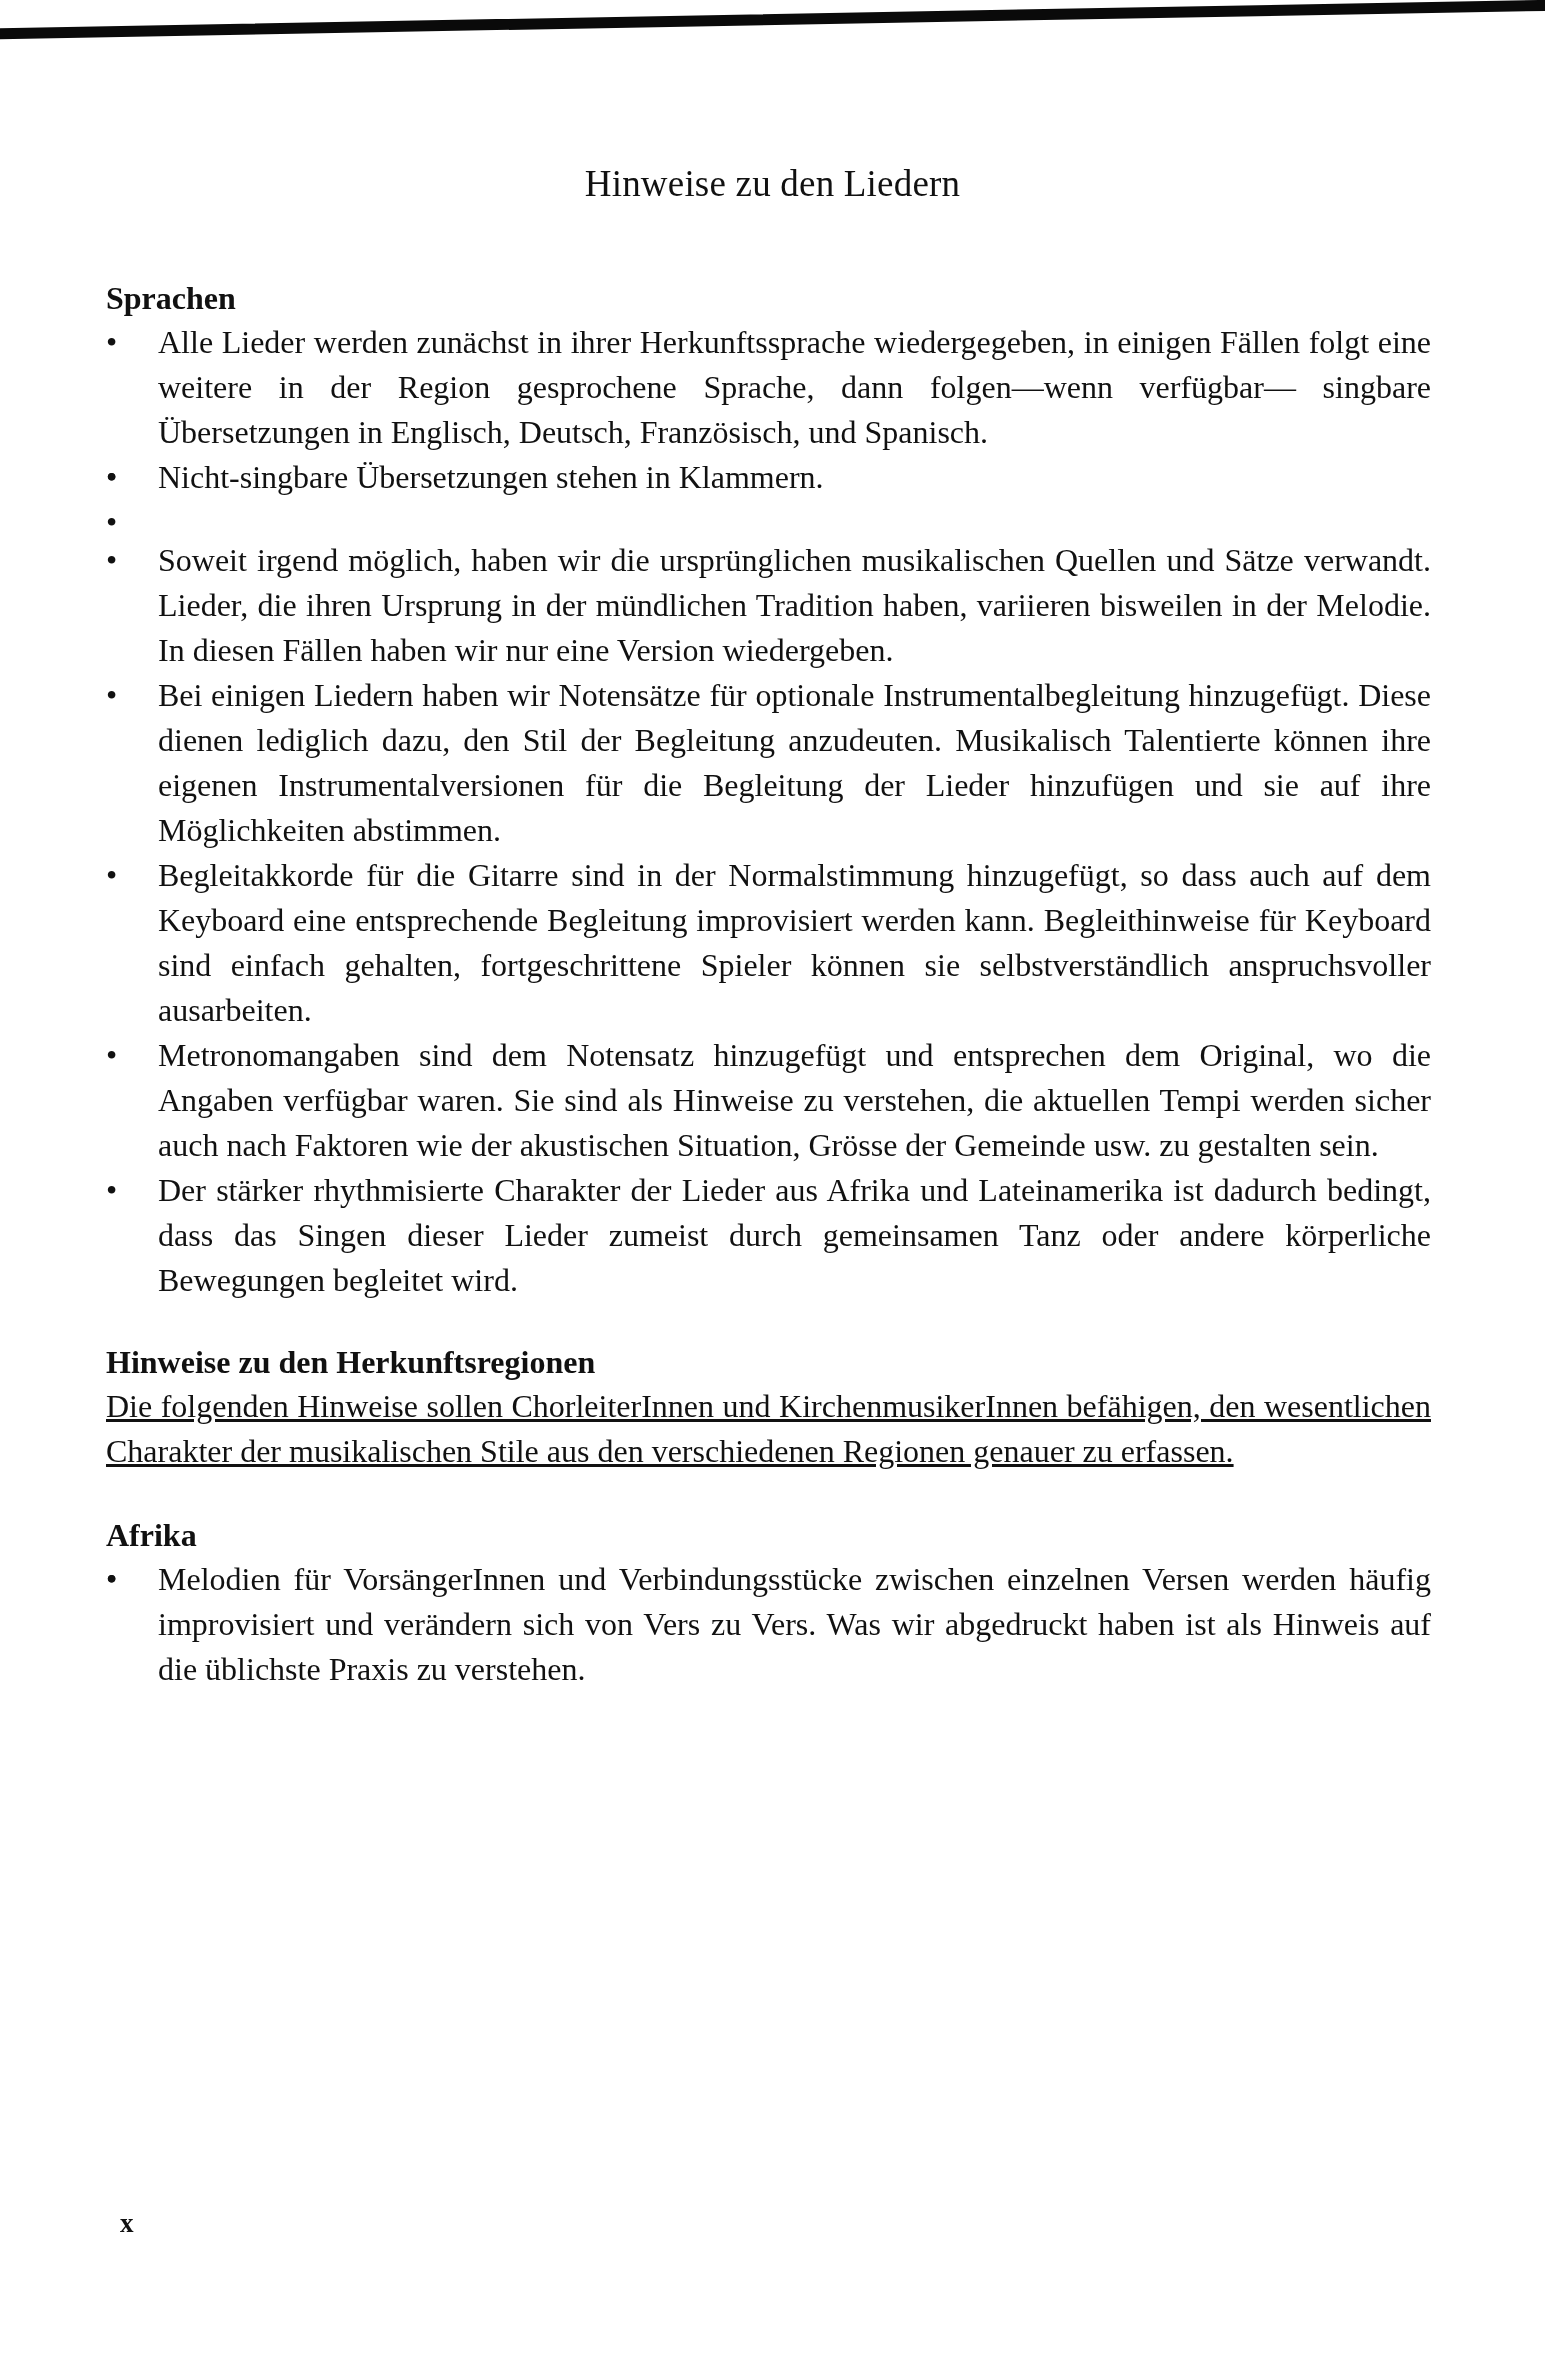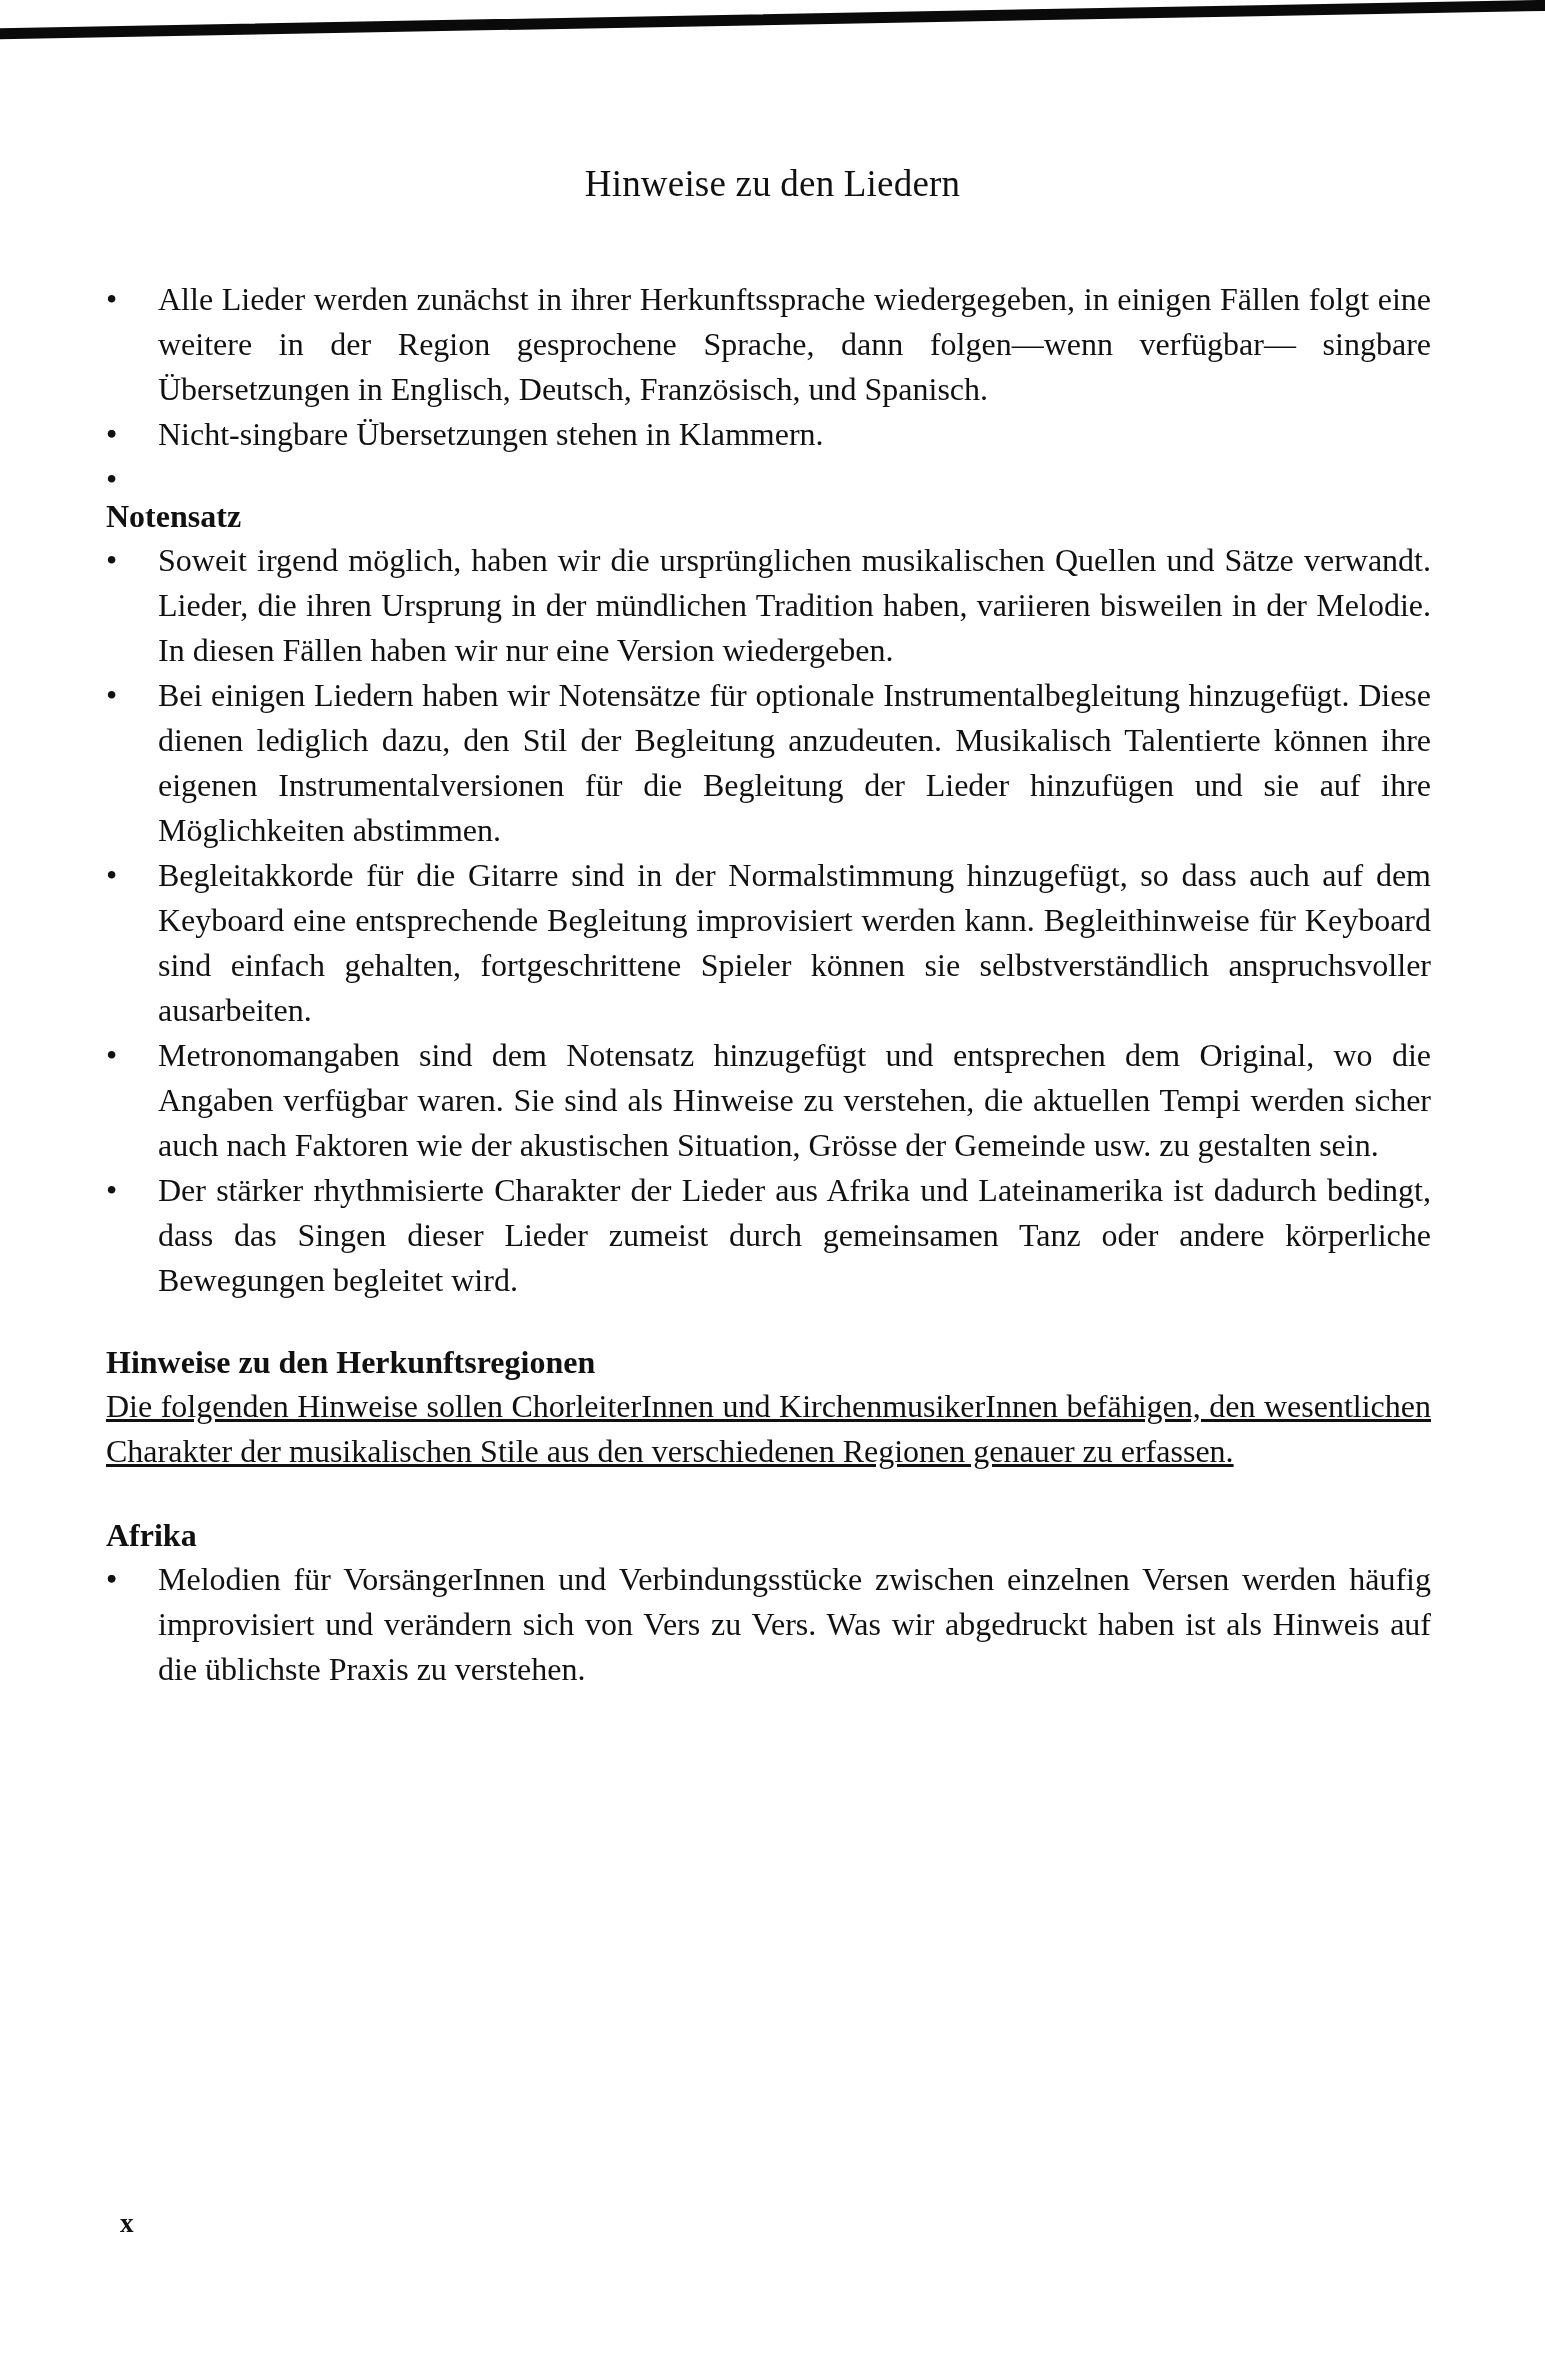--- a/index.html
+++ b/index.html
@@ -43,30 +43,30 @@
 </head>
 <body>
 
 <div class="scan-edge"></div>
 
 <h1 class="page-title">Hinweise zu den Liedern</h1>
 
 <div class="content">
 
   <div class="section s1">
+    <h2>Sprachen</h2>
     <ul>
       <li><span class="bullet">•</span><span>Alle Lieder werden zunächst in ihrer Herkunftssprache wiedergegeben, in einigen Fällen folgt eine weitere in der Region gesprochene Sprache, dann folgen—wenn verfügbar— singbare Übersetzungen in Englisch, Deutsch, Französisch, und Spanisch.</span></li>
       <li><span class="bullet">•</span></li>
       <li><span class="bullet">•</span><span>Nicht-singbare Übersetzungen stehen in Klammern.</span></li>
       <li><span class="bullet">•</span></li>
     </ul>
   </div>
 
   <div class="section s2">
-    <h2>Notensatz</h2>
     <ul>
       <li><span class="bullet">•</span><span>Soweit irgend möglich, haben wir die ursprünglichen musikalischen Quellen und Sätze verwandt. Lieder, die ihren Ursprung in der mündlichen Tradition haben, variieren bisweilen in der Melodie. In diesen Fällen haben wir nur eine Version wiedergeben.</span></li>
       <li><span class="bullet">•</span><span>Bei einigen Liedern haben wir Notensätze für optionale Instrumentalbegleitung hinzugefügt. Diese dienen lediglich dazu, den Stil der Begleitung anzudeuten. Musikalisch Talentierte können ihre eigenen Instrumentalversionen für die Begleitung der Lieder hinzufügen und sie auf ihre Möglichkeiten abstimmen.</span></li>
       <li><span class="bullet">•</span><span>Begleitakkorde für die Gitarre sind in der Normalstimmung hinzugefügt, so dass auch auf dem Keyboard eine entsprechende Begleitung improvisiert werden kann. Begleithinweise für Keyboard sind einfach gehalten, fortgeschrittene Spieler können sie selbstverständlich anspruchsvoller ausarbeiten.</span></li>
       <li><span class="bullet">•</span><span>Metronomangaben sind dem Notensatz hinzugefügt und entsprechen dem Original, wo die Angaben verfügbar waren. Sie sind als Hinweise zu verstehen, die aktuellen Tempi werden sicher auch nach Faktoren wie der akustischen Situation, Grösse der Gemeinde usw. zu gestalten sein.</span></li>
       <li><span class="bullet">•</span><span>Der stärker rhythmisierte Charakter der Lieder aus Afrika und Lateinamerika ist dadurch bedingt, dass das Singen dieser Lieder zumeist durch gemeinsamen Tanz oder andere körperliche Bewegungen begleitet wird.</span></li>
     </ul>
   </div>
 
   <div class="section s3">

